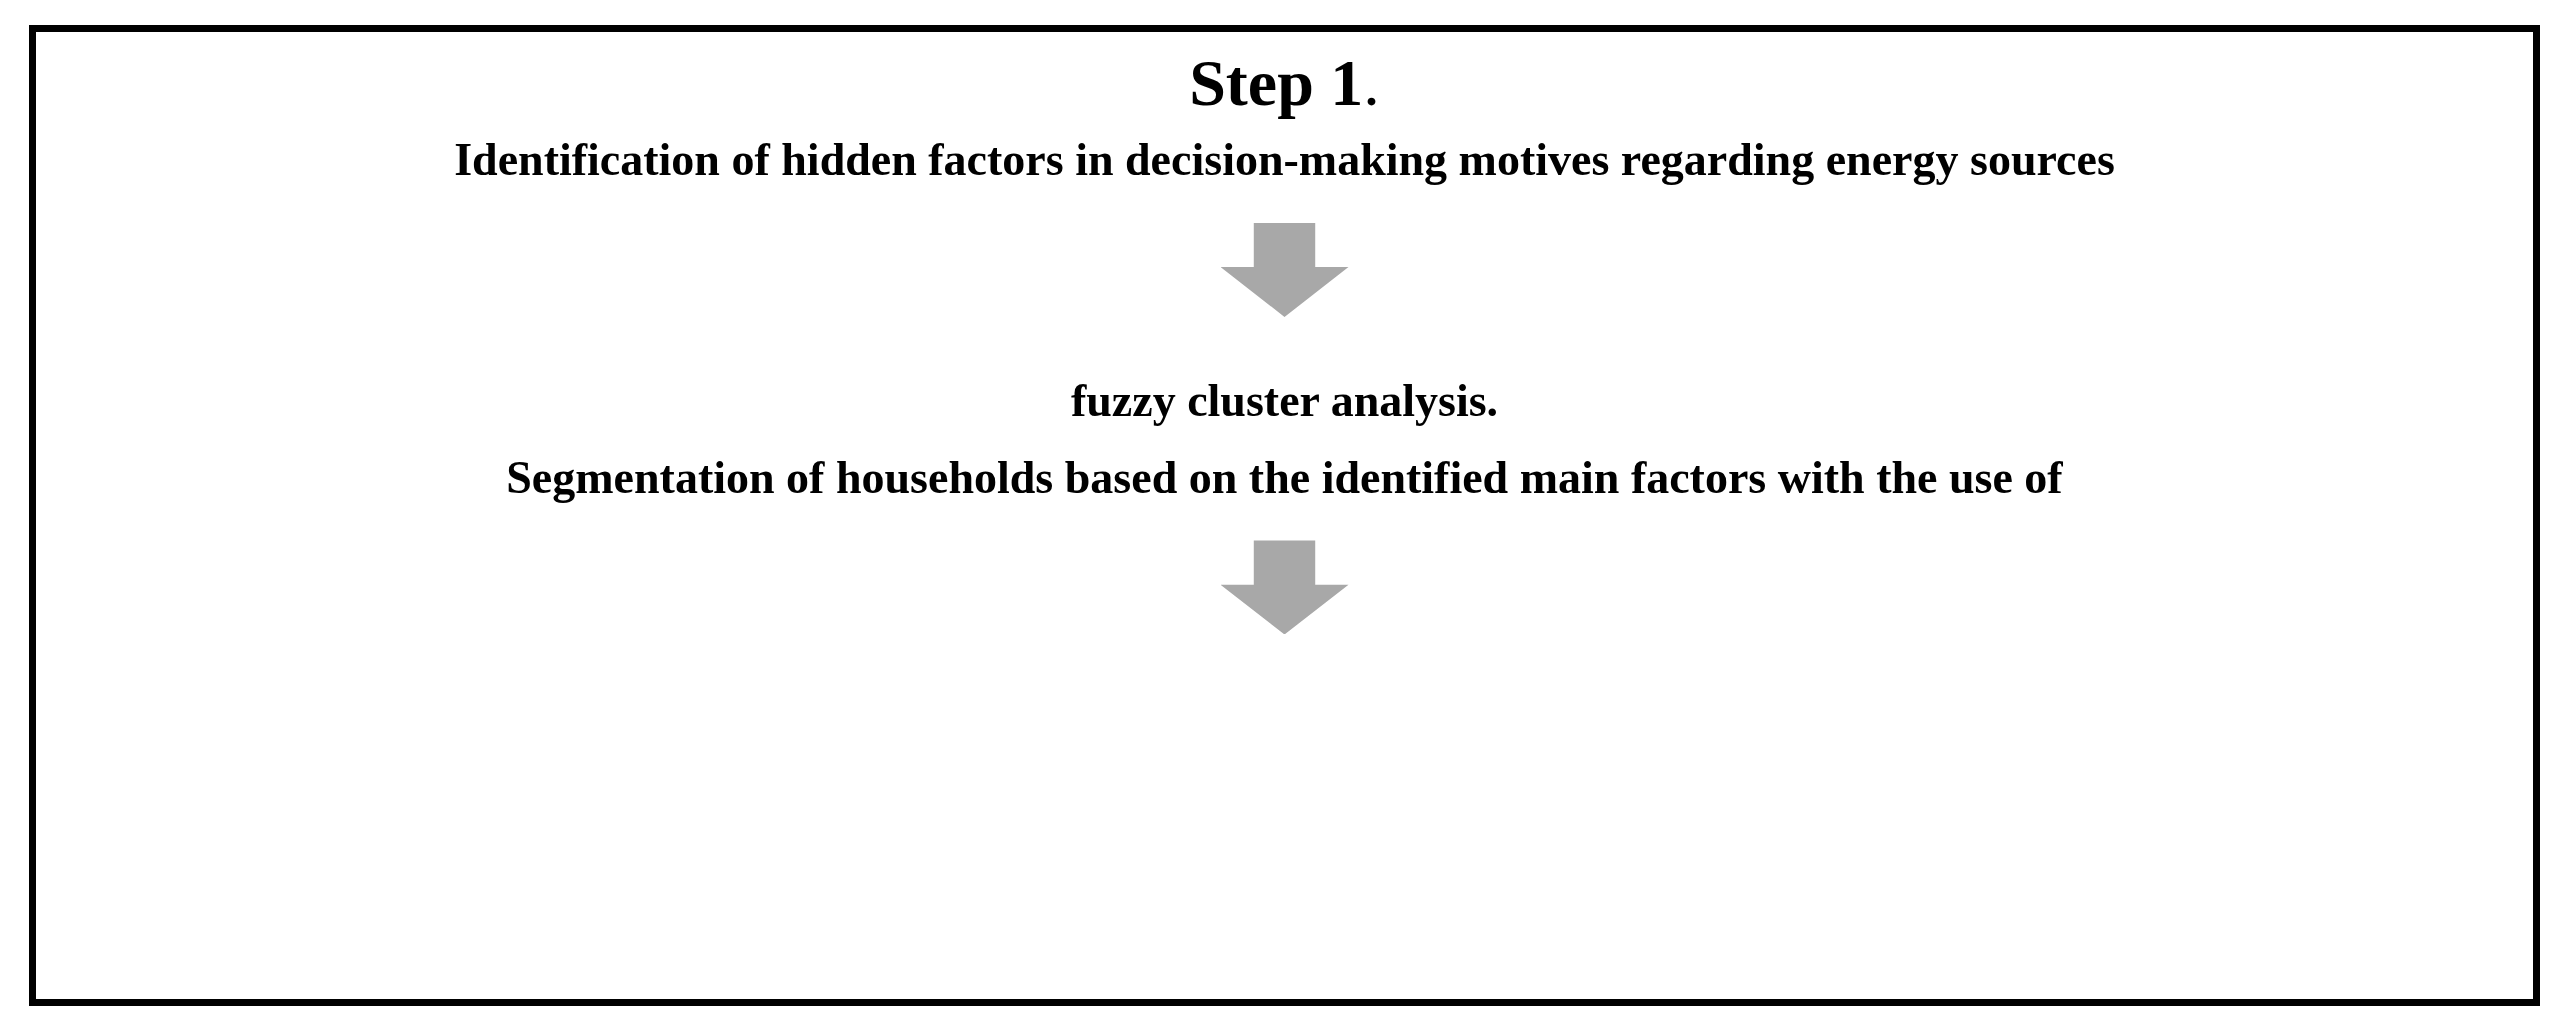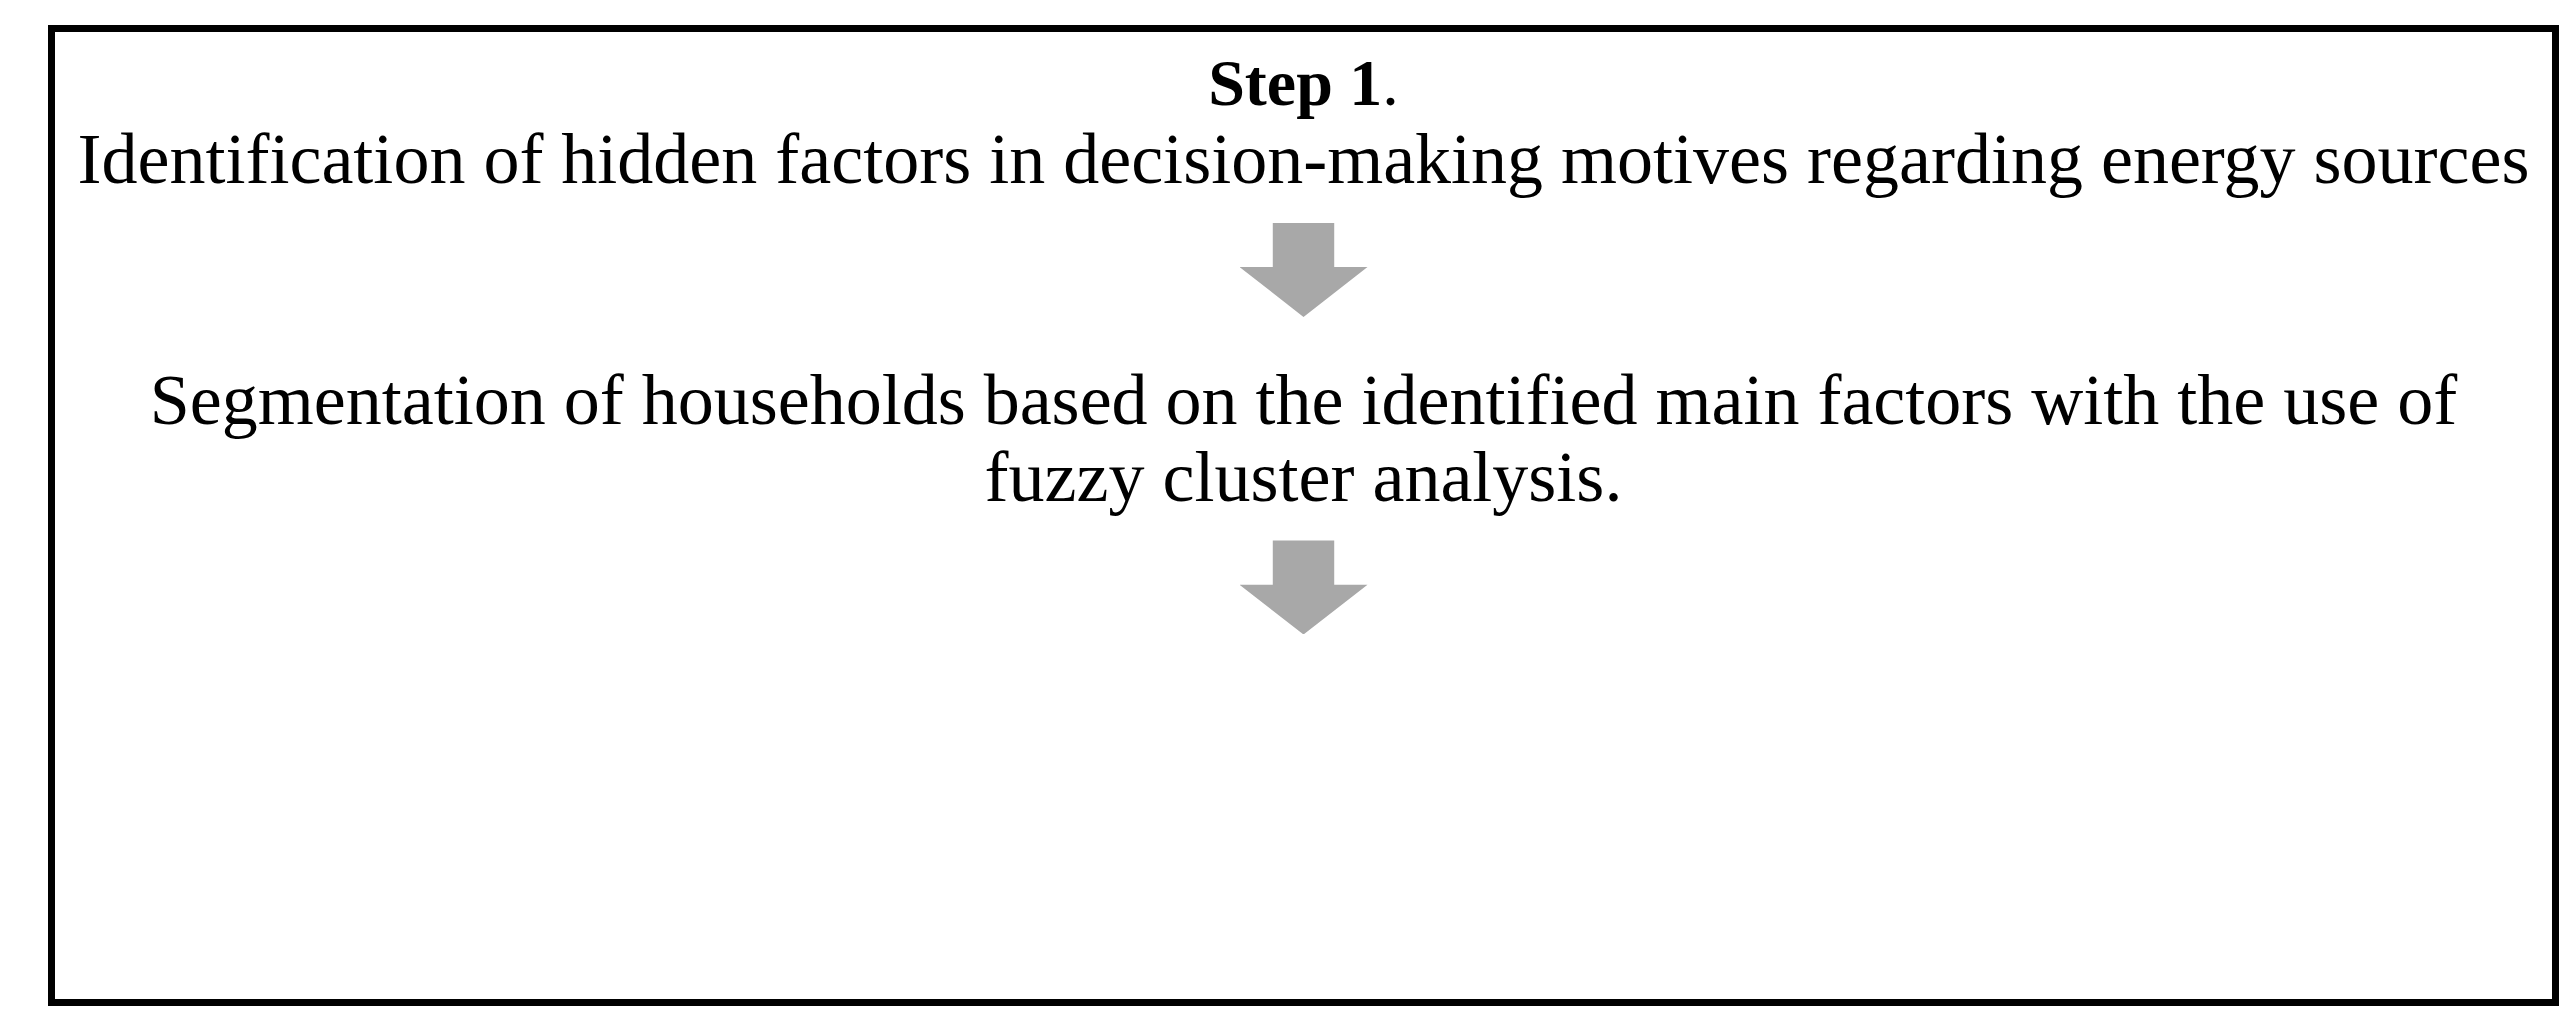--- a/index.html
+++ b/index.html
@@ -3,21 +3,21 @@
 <meta charset="utf-8">
 <style>
   * { margin: 0; padding: 0; box-sizing: border-box; }
   html, body {
     width: 2576px; height: 1033px;
     background: #ffffff;
     font-family: "Liberation Serif", "DejaVu Serif", serif;
   }
   .frame {
     position: absolute;
-    left: 48px; top: 25px;
+    left: 29px; top: 25px;
     width: 2511px; height: 981px;
     border: 7px solid #000000;
     background: #ffffff;
     display: flex;
     flex-direction: column;
     align-items: center;
     padding-top: 12.3px;
     overflow: hidden;
   }
   .step {
@@ -26,23 +26,24 @@
     color: #000000;
   }
   .step-heading {
     font-size: 66px;
     line-height: 77px;
     font-weight: normal;
     white-space: nowrap;
   }
   .step-heading .step-label { font-weight: bold; }
   .step-line {
-    font-size: 72px;
+    font-size: 46px;
     line-height: 77px;
     white-space: nowrap;
+    font-weight: bold;
   }
   .down-arrow {
     width: 128px;
     height: 94px;
     margin: 24.6px auto 45px auto;
     background: #a8a8a8;
     clip-path: polygon(26% 0, 74% 0, 74% 47%, 100% 47%, 50% 100%, 0 47%, 26% 47%);
     flex: 0 0 auto;
   }
 </style>
@@ -52,21 +53,21 @@
 <div class="frame">
 
   <section class="step">
     <div class="step-heading"><span class="step-label">Step 1</span><span>.</span></div>
     <div class="step-line">Identification of hidden factors in decision-making motives regarding energy sources</div>
   </section>
 
   <div class="down-arrow"></div>
 
   <section class="step">
+    <div class="step-line">fuzzy cluster analysis.</div>
     <div class="step-line">Segmentation of households based on the identified main factors with the use of</div>
-    <div class="step-line">fuzzy cluster analysis.</div>
   </section>
 
   <div class="down-arrow"></div>
 
 
 </div>
 
 
 </body></html>

